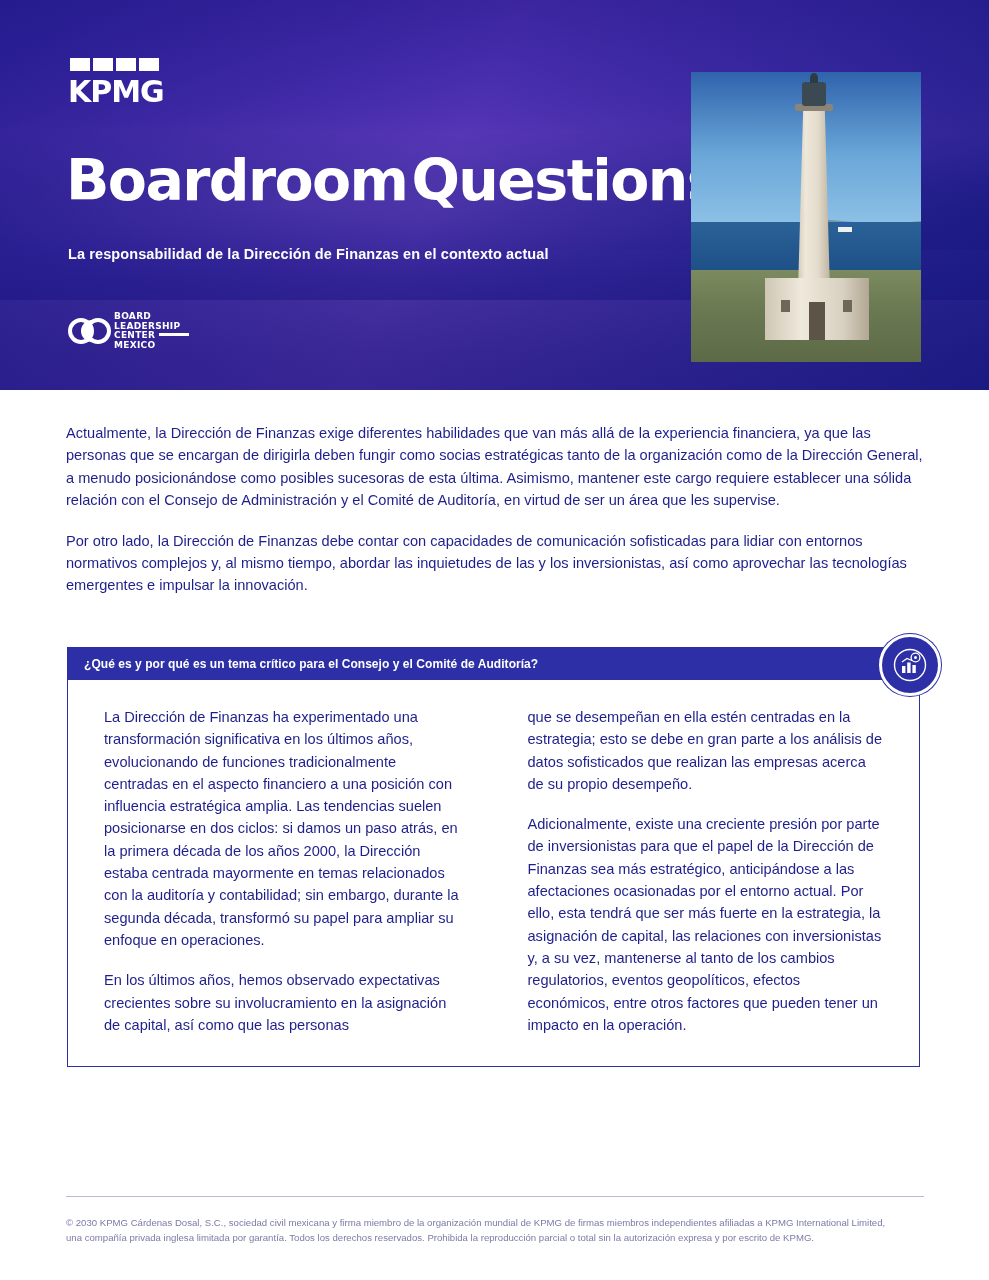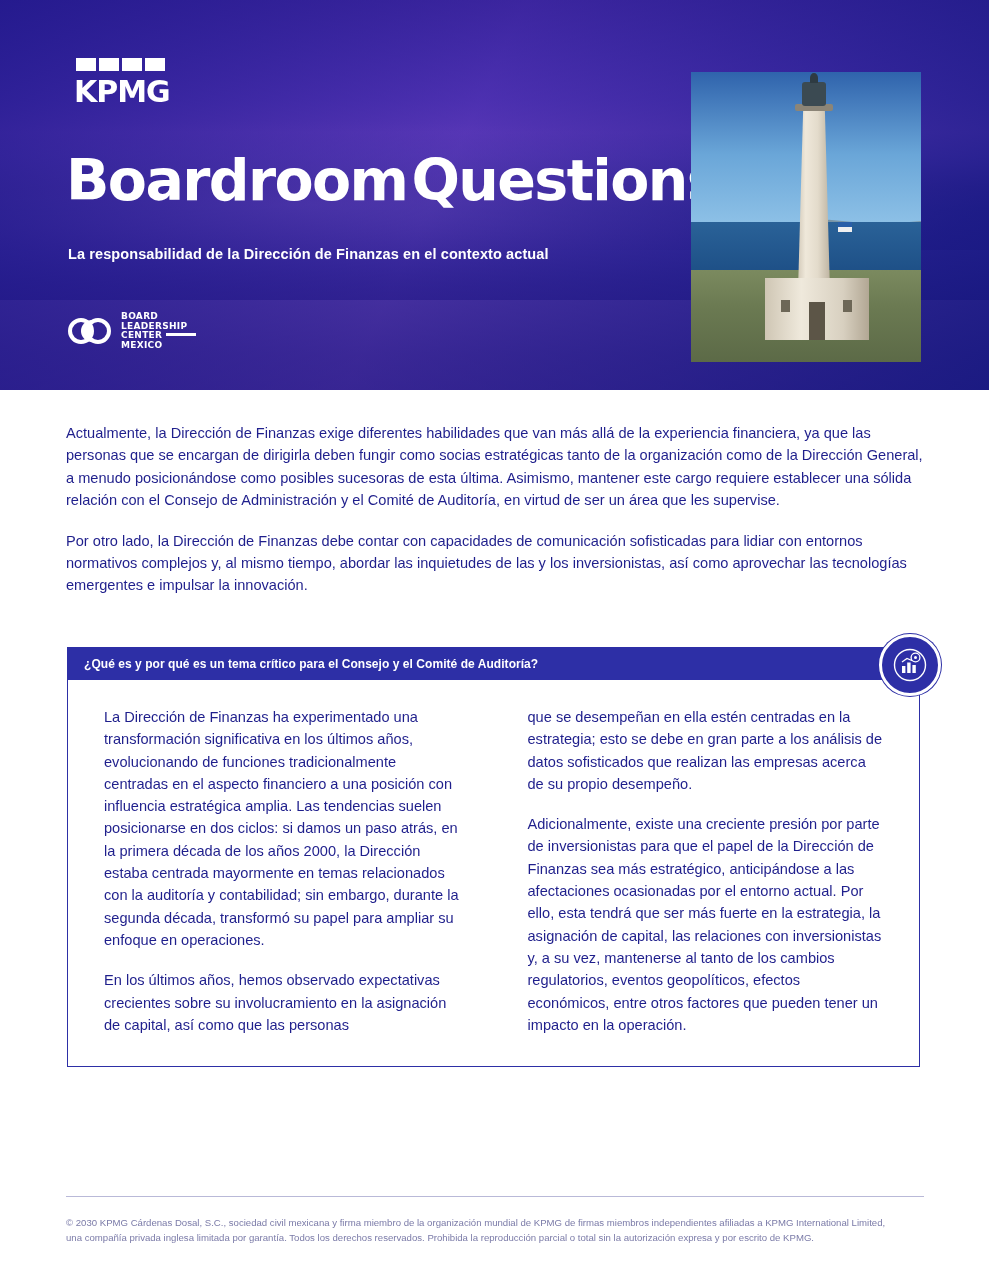--- a/index.html
+++ b/index.html
@@ -64,21 +64,21 @@
   .hero-tint {
     position: absolute;
     inset: 0;
     background: linear-gradient(115deg, rgba(35,25,140,0.78), rgba(80,45,170,0.45) 45%, rgba(25,25,130,0.80));
     mix-blend-mode: normal;
   }
 
   
   .kpmg-logo {
     position: absolute;
-    left: 74px;
+    left: 68px;
     top: 58px;
     width: 118px;
     height: 48px;
   }
   .kpmg-logo svg { display: block; }
 
   .hero-title {
     position: absolute;
     left: 66px;
     top: 150px;
@@ -101,21 +101,21 @@
     letter-spacing: .1px;
   }
 
   
   .blc {
     position: absolute;
     left: 68px;
     top: 312px;
     display: flex;
     align-items: center;
-    gap: 9px;
+    gap: 2px;
   }
   .blc-mark { width: 44px; height: 28px; }
   .blc-text {
     color: #ffffff;
     font-size: 9px;
     font-weight: bold;
     line-height: 9.6px;
     letter-spacing: .3px;
     font-family: "DejaVu Sans", sans-serif;
   }

